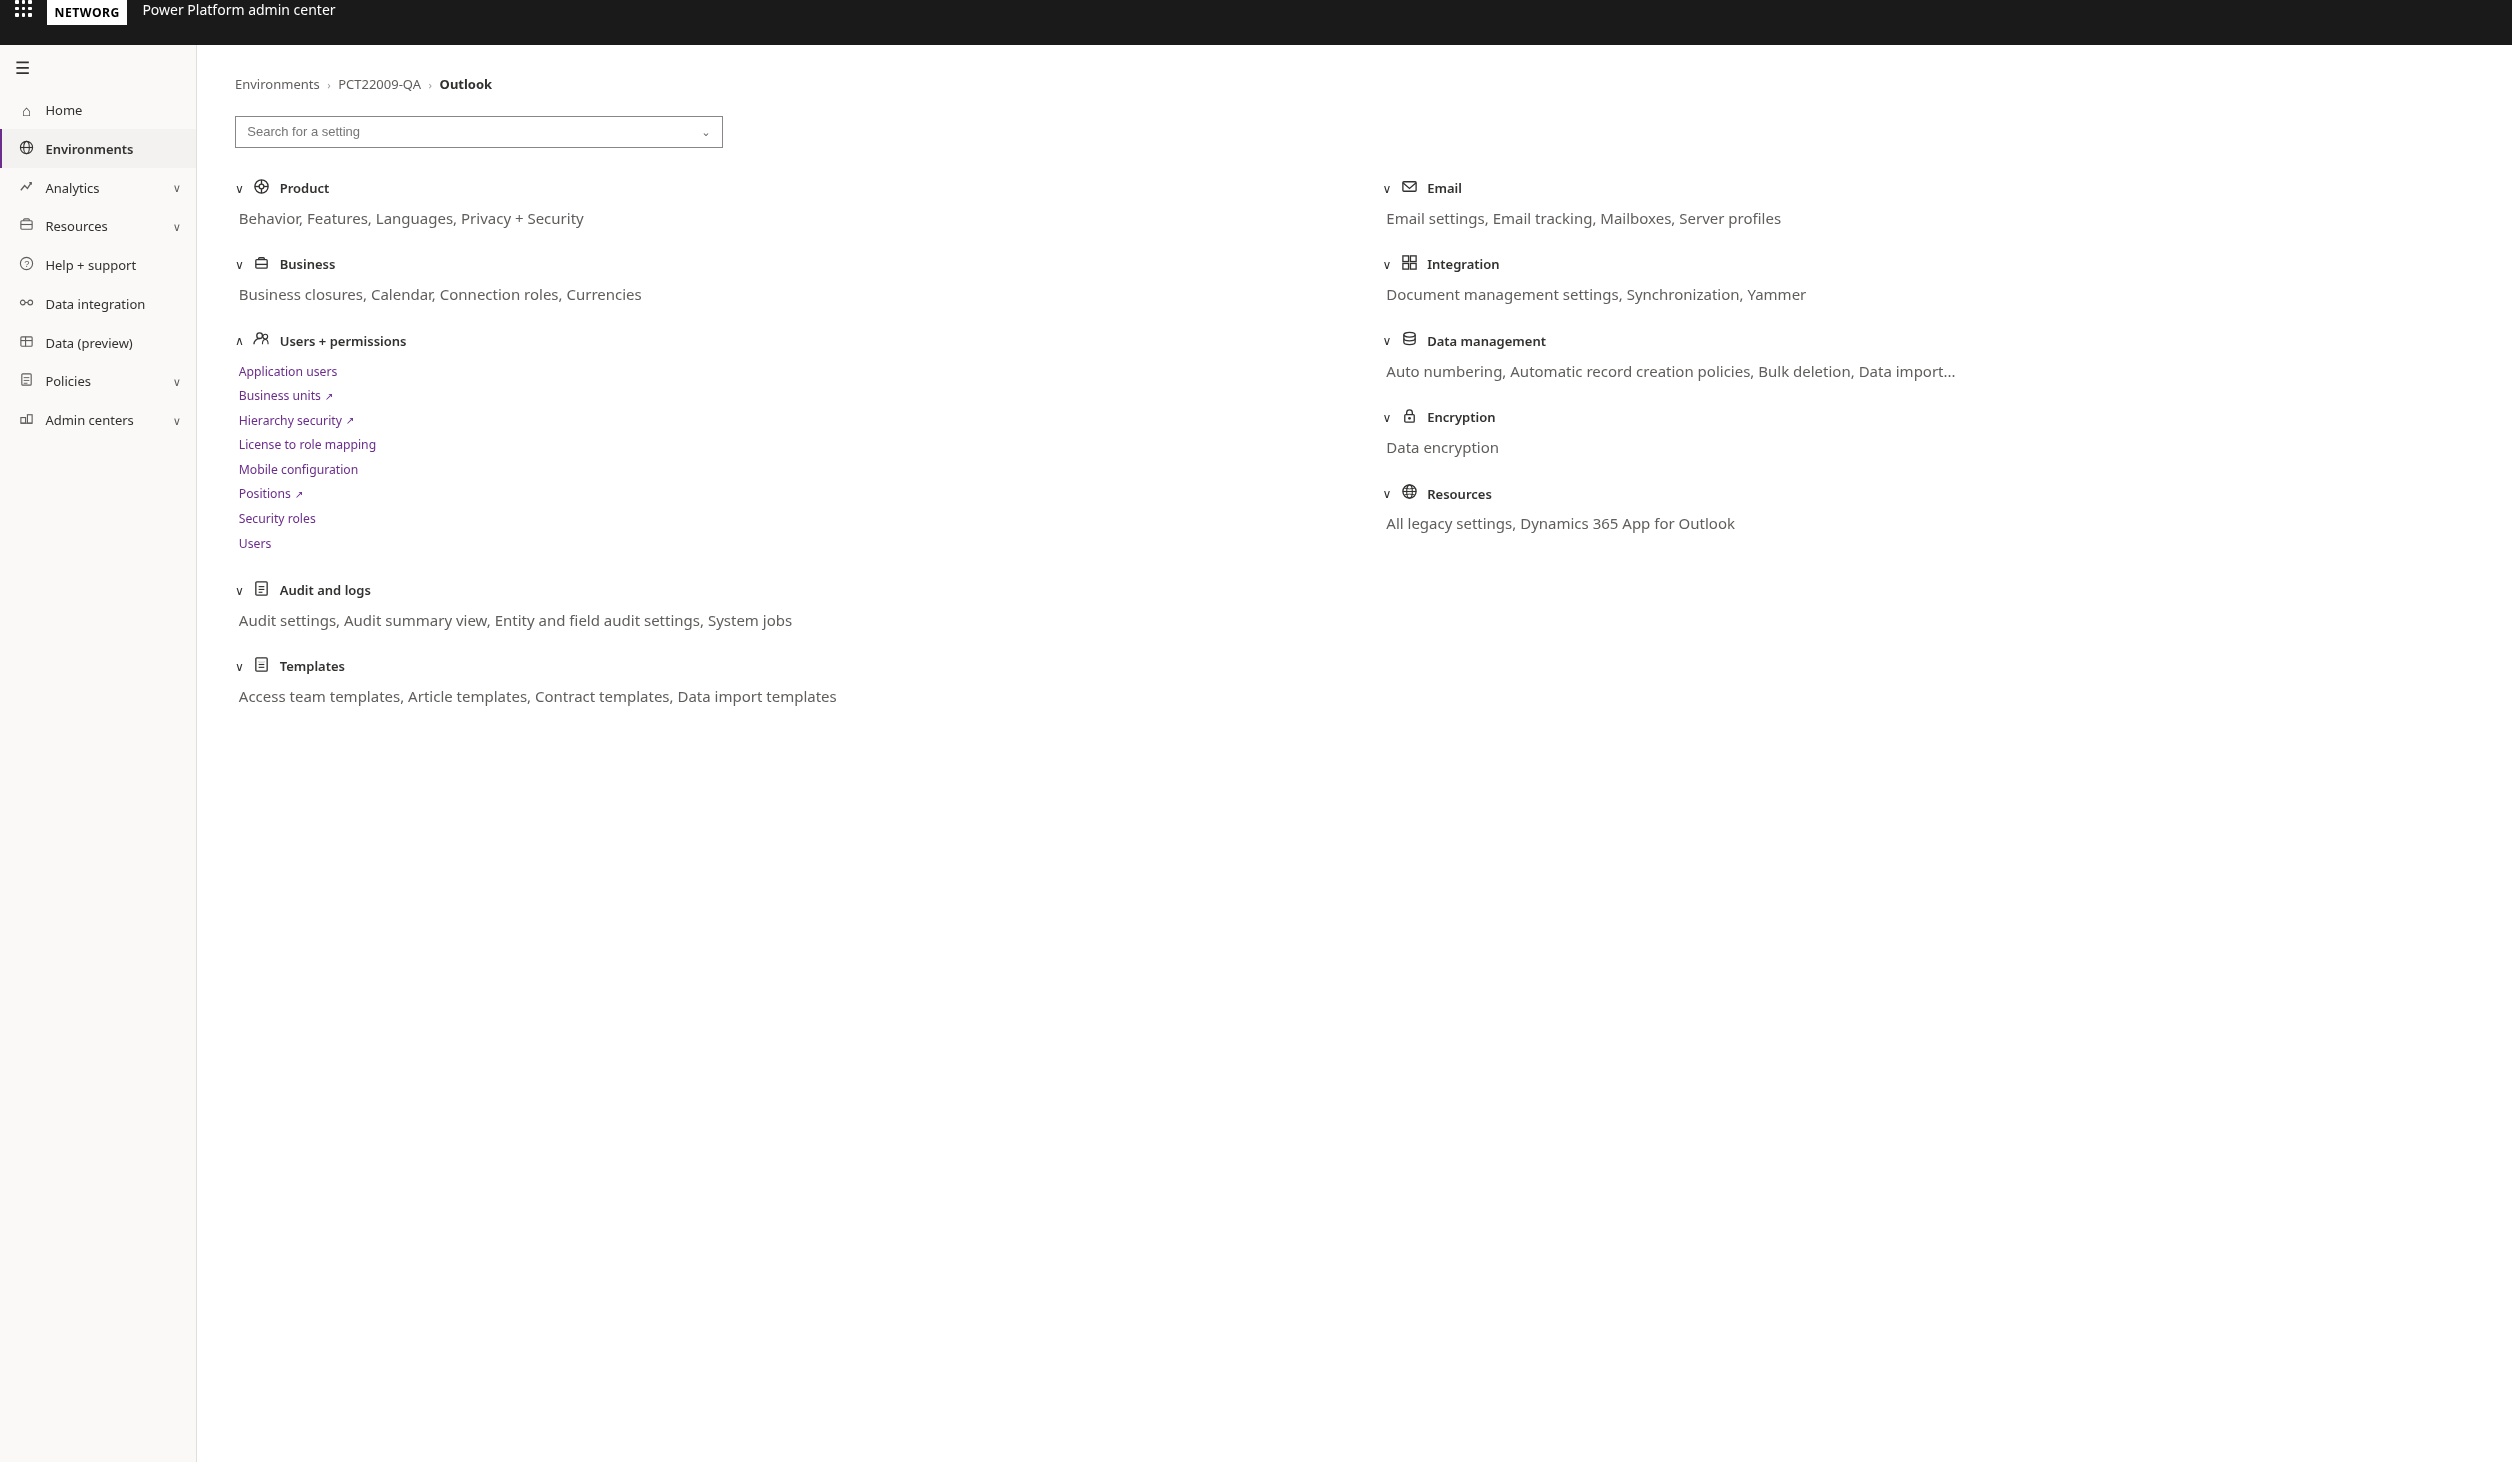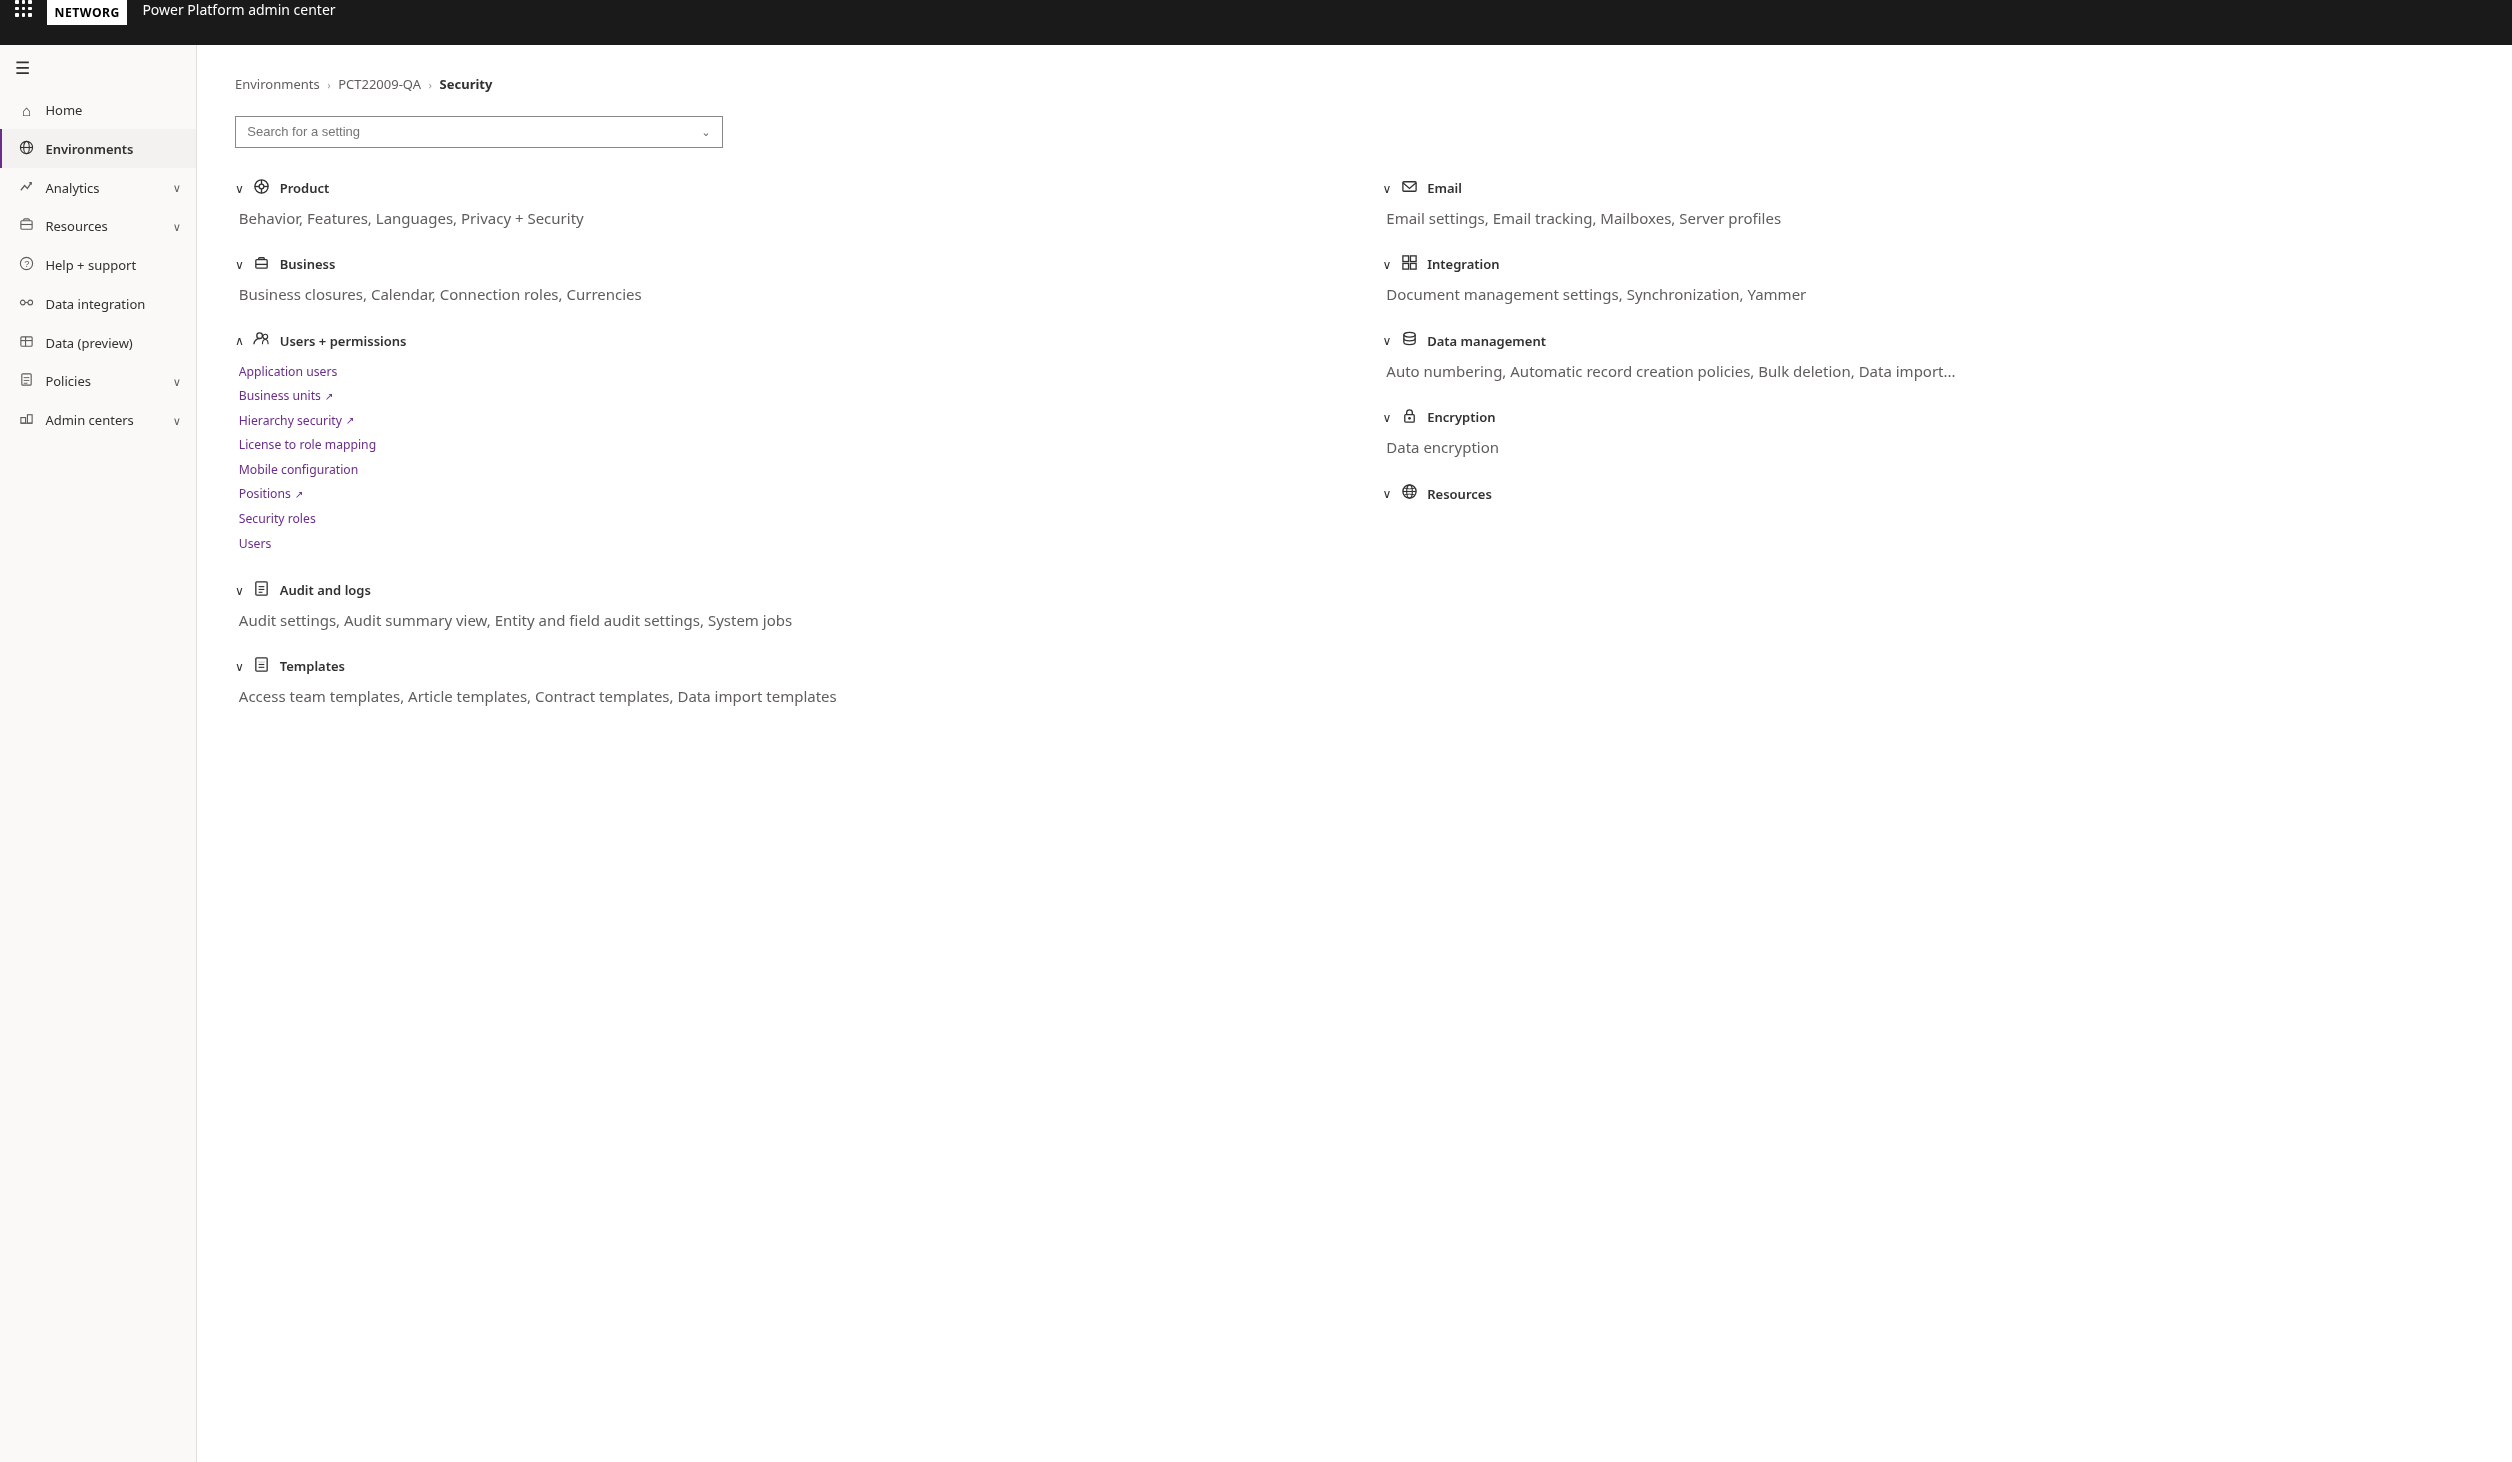--- a/index.html
+++ b/index.html
@@ -354,21 +354,21 @@
     </div>
   </div>
 
   <div class="main">
 
     <div class="breadcrumb">
       <a href="#">Environments</a>
       <span class="sep">›</span>
       <a href="#">PCT22009-QA</a>
       <span class="sep">›</span>
-      <span class="current">Security</span>
+      <span class="current">Outlook</span>
     </div>
 
     <div class="search-box">
       <input type="text" placeholder="Search for a setting" style="">
       <span class="dropdown-icon">⌄</span>
     </div>
 
     <div class="settings-grid">
 
       <div>
@@ -535,20 +535,21 @@
               <svg width="17" height="17" viewBox="0 0 18 18" fill="none">
                 <circle cx="9" cy="9" r="7" stroke="#323130" stroke-width="1.4" fill="none"></circle>
                 <ellipse cx="9" cy="9" rx="3" ry="7" stroke="#323130" stroke-width="1.2" fill="none"></ellipse>
                 <line x1="2" y1="9" x2="16" y2="9" stroke="#323130" stroke-width="1.2"></line>
                 <path d="M3.5 5.5 Q9 7 14.5 5.5" stroke="#323130" stroke-width="1" fill="none"></path>
                 <path d="M3.5 12.5 Q9 11 14.5 12.5" stroke="#323130" stroke-width="1" fill="none"></path>
               </svg>
             </span>
             <span class="section-title">Resources</span>
           </div>
+          <div class="section-desc">All legacy settings, Dynamics 365 App for Outlook</div>
         </div>
 
       </div>
     </div>
 
   </div>
 </div>
 
 
 </body></html>

